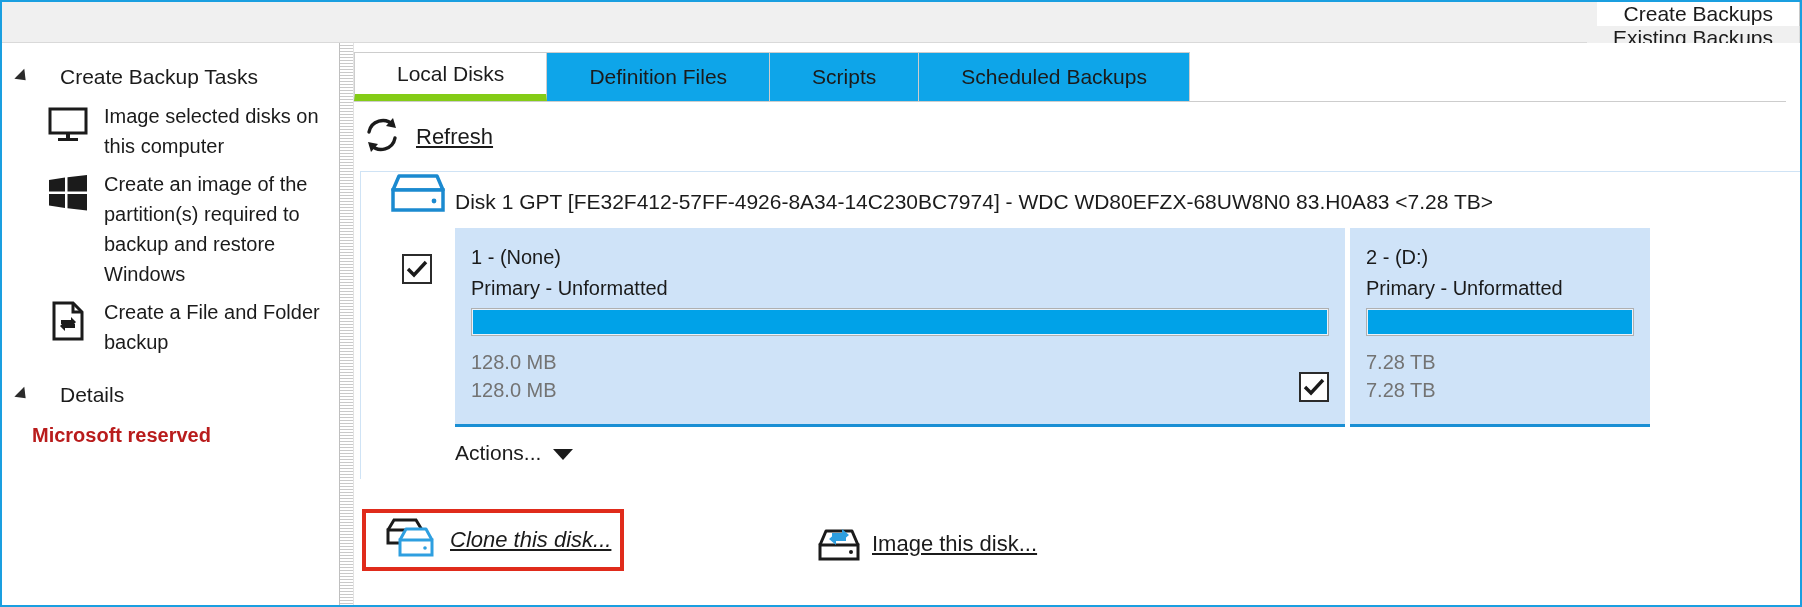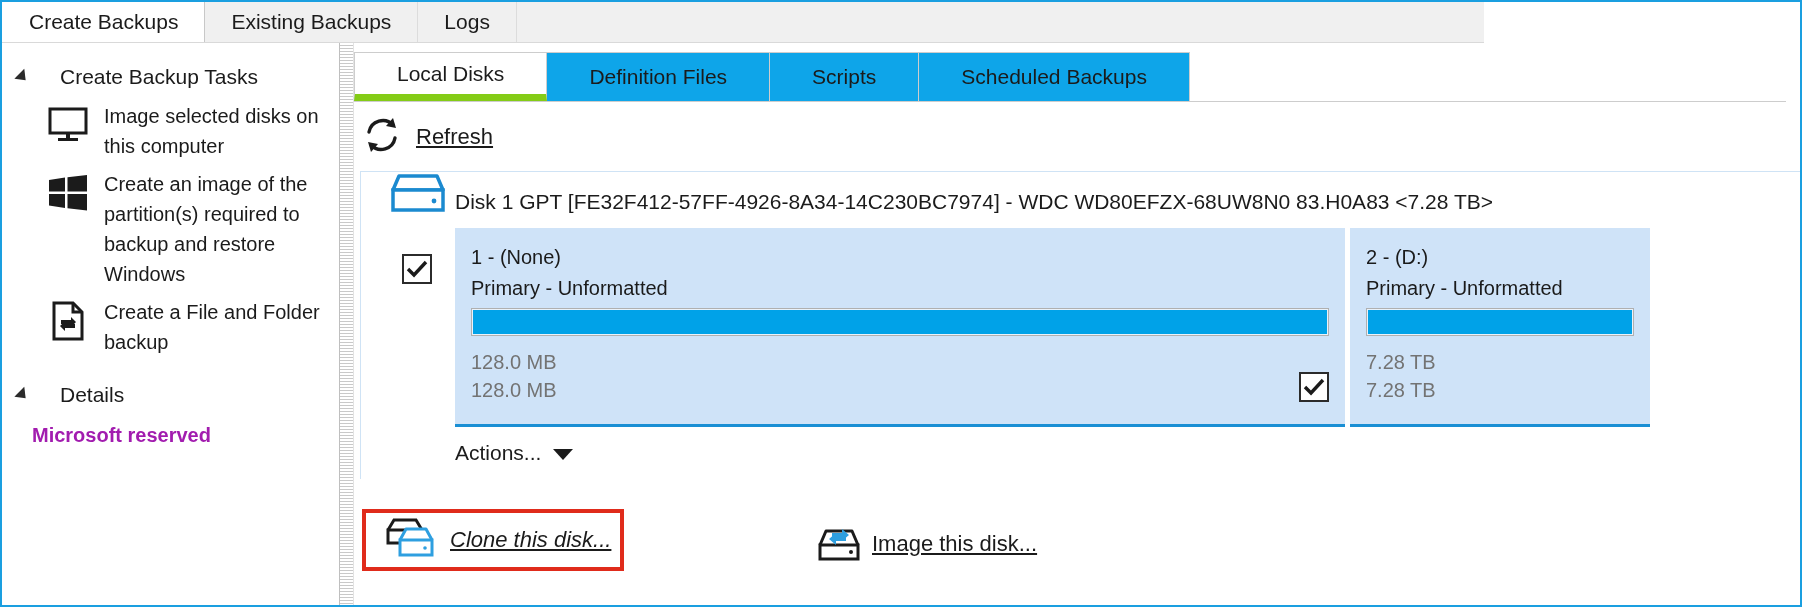--- a/index.html
+++ b/index.html
@@ -22,25 +22,26 @@
     width: 1802px; height: 607px;
     border: 2px solid #1a9fe0;
     background: #ffffff;
     overflow: hidden;
   }
 
   
   #top-tabstrip {
     position: absolute;
     left: 0; top: 0;
-    width: 1482px; height: 41px;
+    width: 1798px; height: 41px;
     background: #f0f0f0;
     border-bottom: 1px solid #d9d9d9;
     display: flex;
     align-items: flex-end;
+    flex-direction: column;
   }
   .top-tab {
     height: 41px;
     padding: 0 26px;
     display: flex;
     align-items: center;
     font-size: 21px;
     color: #1b1b1b;
     background: #f0f0f0;
     border-right: 1px solid #dcdcdc;
@@ -112,21 +113,21 @@
     color: #1b1b1b;
     max-width: 230px;
   }
   #details-body {
     padding: 6px 14px 0 30px;
   }
   .details-text {
     font-size: 20px;
     line-height: 29px;
     font-weight: bold;
-    color: #a21caf;
+    color: #b91c1c;
   }
 
   
   #right-pane {
     flex: 1;
     height: 562px;
     background: #ffffff;
     position: relative;
   }
 

